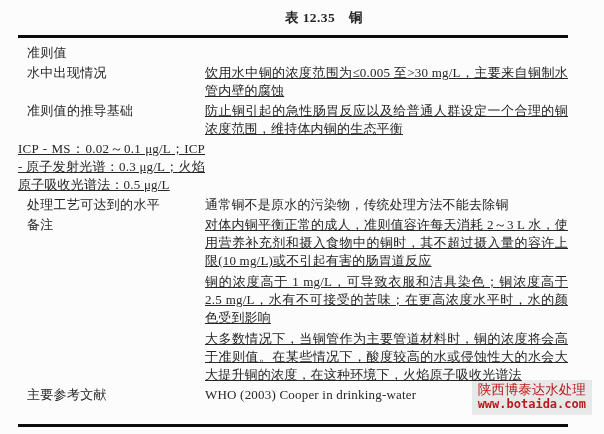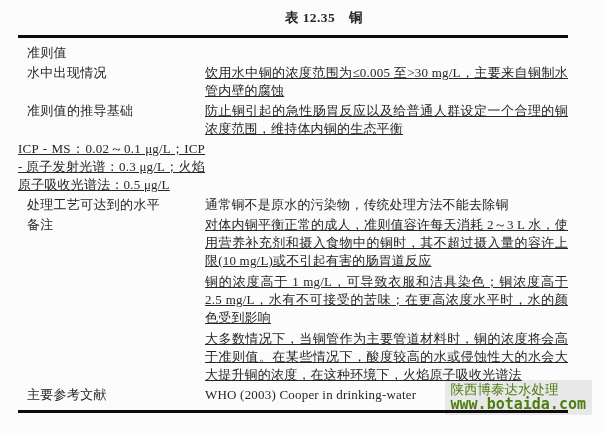--- a/index.html
+++ b/index.html
@@ -29,21 +29,21 @@
     font-weight: bold;
     letter-spacing: 0.4px;
     padding-left: 44px;
   }
   .doc-title .t-gap { display: inline-block; width: 14px; }
   .guideline-table {
     margin: 8px 0 0 18px;
     width: 550px;
     border-top: 3px solid #0d0d0d;
     border-bottom: 3px solid #0d0d0d;
-    padding: 5px 0 5px 0;
+    padding: 5px 0 19px 0;
     box-sizing: border-box;
   }
   .t-row {
     display: grid;
     grid-template-columns: 187px 1fr;
     padding: 1px 0;
   }
   .t-label {
     padding-left: 9px;
     font-size: 13px;
@@ -60,31 +60,31 @@
     text-align: justify;
     text-decoration: underline;
   }
   .t-value p:last-child { margin-bottom: 0; }
   .watermark {
     position: absolute;
     z-index: 0;
     top: 371px;
     right: 12px;
     background: #e8e8e8;
-    color: #4d7c0f;
+    color: #b91c1c;
     padding: 2px 6px 3px 6px;
     text-align: left;
   }
   .wm-company {
     font-size: 13.5px;
     line-height: 15px;
     font-family: "DejaVu Sans", "Liberation Sans", sans-serif;
   }
   .wm-site {
-    font-size: 15px;
+    font-size: 12px;
     line-height: 15px;
     font-family: "DejaVu Sans Mono", "Liberation Mono", monospace;
     font-weight: bold;
   }
 </style>
 </head>
 <body>
 
 <div class="sheet">
 

